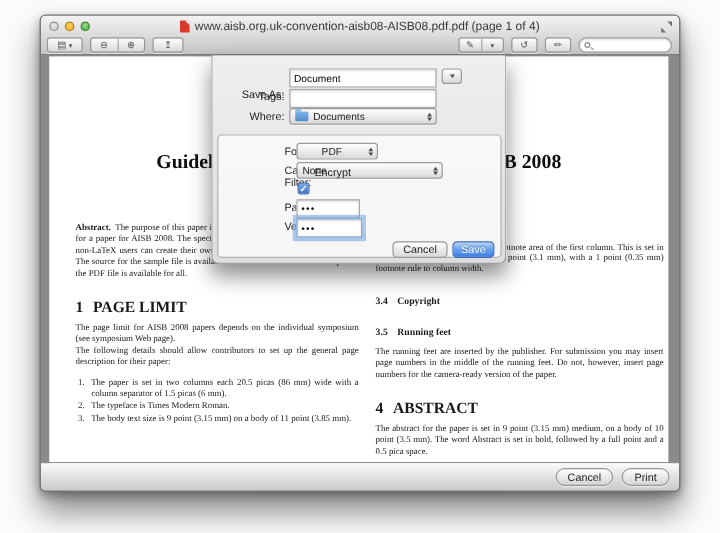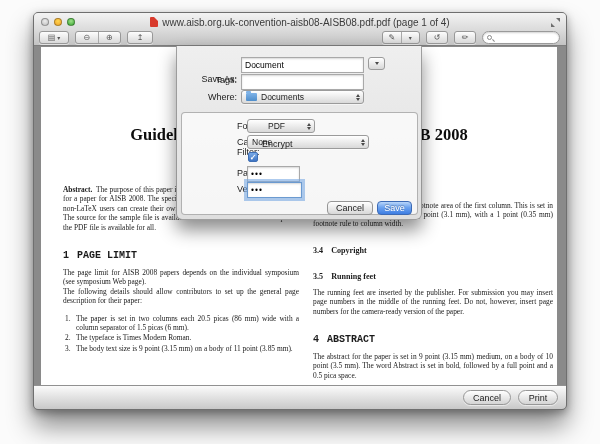--- a/index.html
+++ b/index.html
@@ -56,21 +56,21 @@
   .page{position:absolute;left:7px;top:1px;width:516px;height:352px;background:#fff;color:#1a1a1a;}
   .doc-title{position:absolute;top:78px;left:0;width:100%;text-align:center;
     font:bold 16.5px "Liberation Serif",serif;color:#0d0d0d;}
   .doc-authors{position:absolute;top:105px;left:0;width:100%;text-align:center;
     font:bold 9.5px "Liberation Serif",serif;}
   .doc-authors sup{font-size:6px;}
   .col{position:absolute;top:135px;font:7.4px/9.4px "Liberation Serif",serif;text-align:justify;}
   .col-left{left:22px;width:236px;}
   .col-right{left:272px;width:240px;}
   .blk{margin:0;}
-  .blk.h1{font-weight:bold;font-size:10px;line-height:10px;margin:19px 0 7px;text-align:left;font-family:Liberation Mono, monospace;}
+  .blk.h1{font-weight:bold;font-size:13px;line-height:10px;margin:19px 0 7px;text-align:left;}
   .blk.h2{font-weight:bold;font-size:8.1px;line-height:9.5px;margin:17px 0 6px;text-align:left;}
   .col .blk:first-child{margin-top:3px;}
   .hnum{display:inline-block;margin-right:8px;}
   .abl{font-weight:bold;}
   .blk.li{position:relative;padding-left:13px;margin-top:1px;}
   .blk.p + .blk.li{margin-top:8px;}
   .linum{position:absolute;left:2px;}
 
   
   .footer{position:absolute;left:0;right:0;bottom:0;height:24px;z-index:40;

